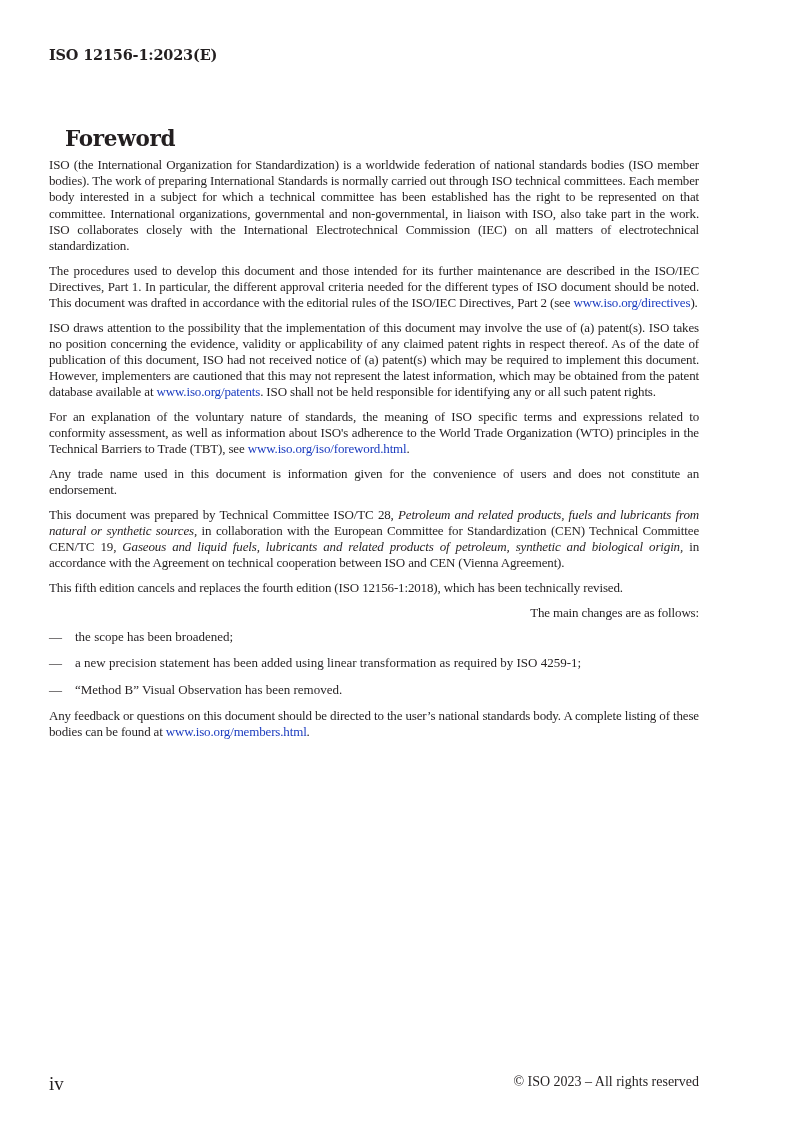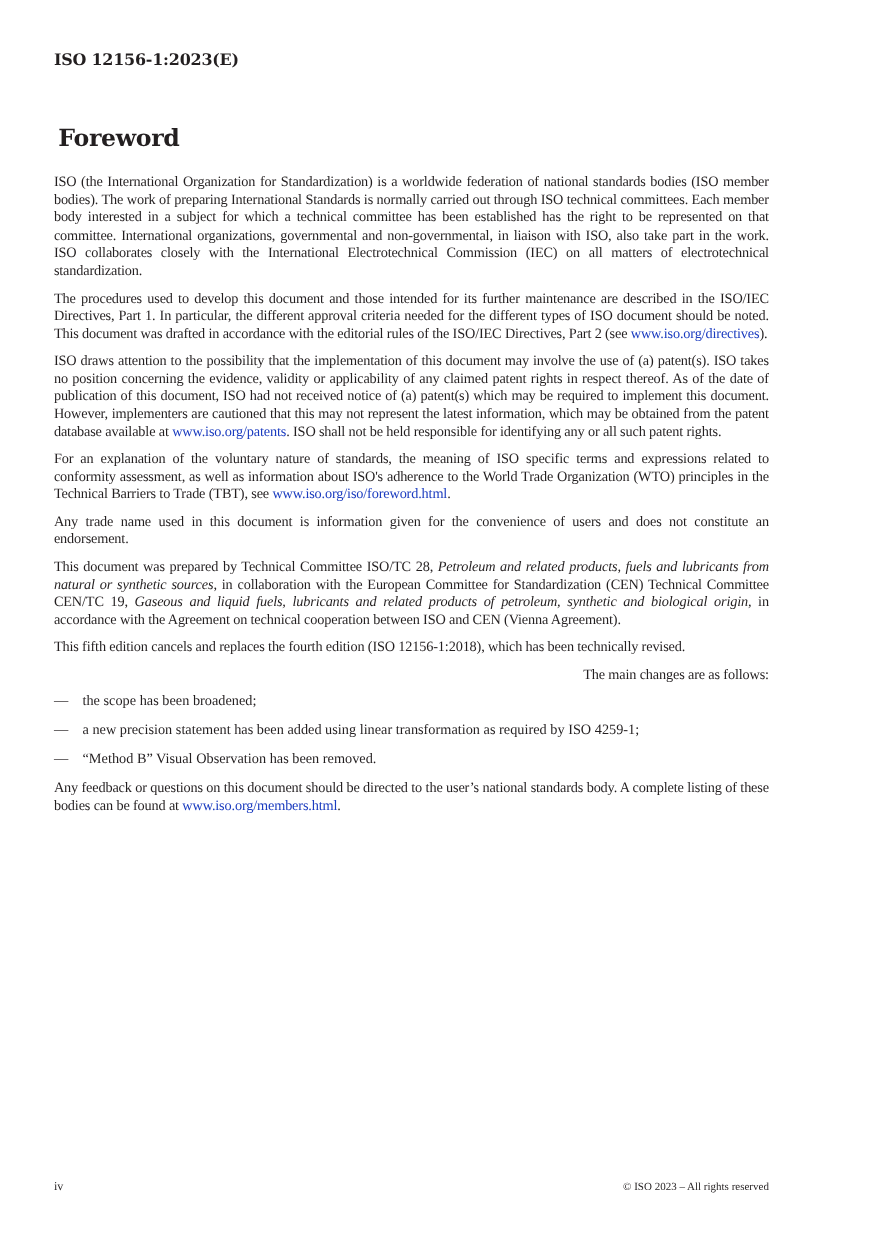--- a/index.html
+++ b/index.html
@@ -1,30 +1,30 @@
 <!DOCTYPE html>
 <html><head>
   <meta charset="utf-8">
   <style>
     html, body { margin: 0; padding: 0; background: #ffffff; }
     body { width: 793px; height: 1122px; position: relative; overflow: hidden;
            font-family: "Liberation Serif", "DejaVu Serif", serif; color: #231f20; }
     .doc-id { position: absolute; left: 49px; top: 46px; font-size: 14.5px; font-weight: bold;
               font-family: "DejaVu Serif", serif; letter-spacing: -0.2px; }
     .title { position: absolute; left: 49px; top: 110px; font-size: 21.5px; font-weight: bold;
-             font-family: "DejaVu Serif", serif; margin: 4px; letter-spacing: -0.3px; }
+             font-family: "DejaVu Serif", serif; margin: 16px; letter-spacing: -0.3px; }
     .body { position: absolute; left: 49px; top: 157px; width: 650px; font-size: 13px;
             line-height: 16.2px; font-family: "Liberation Sans Narrow", "Liberation Serif", serif; }
     .body p { margin: 0 0 8.4px 0; text-align: justify; letter-spacing: -0.15px; }
     .body p.nj { text-align: right; }
     a { color: #1a3bbf; }
     .dash-item { display: flex; margin: 0 0 10px 0; }
     .dash { width: 26px; flex: none; }
-    .footer-left { position: absolute; left: 49px; top: 1073px; font-size: 11px; }
-    .footer-right { position: absolute; right: 94px; top: 1074px; font-size: 10px; }
+    .footer-left { position: absolute; left: 49px; top: 1073px; font-size: 19px; }
+    .footer-right { position: absolute; right: 94px; top: 1074px; font-size: 14px; }
     em { font-style: italic; }
   </style>
 </head>
 <body>
 
 <div class="doc-id">ISO 12156-1:2023(E)</div>
 <h1 class="title">Foreword</h1>
 
 <div class="body">
   <p>ISO (the International Organization for Standardization) is a worldwide federation of national standards bodies (ISO member bodies). The work of preparing International Standards is normally carried out through ISO technical committees. Each member body interested in a subject for which a technical committee has been established has the right to be represented on that committee. International organizations, governmental and non-governmental, in liaison with ISO, also take part in the work. ISO collaborates closely with the International Electrotechnical Commission (IEC) on all matters of electrotechnical standardization.</p>

